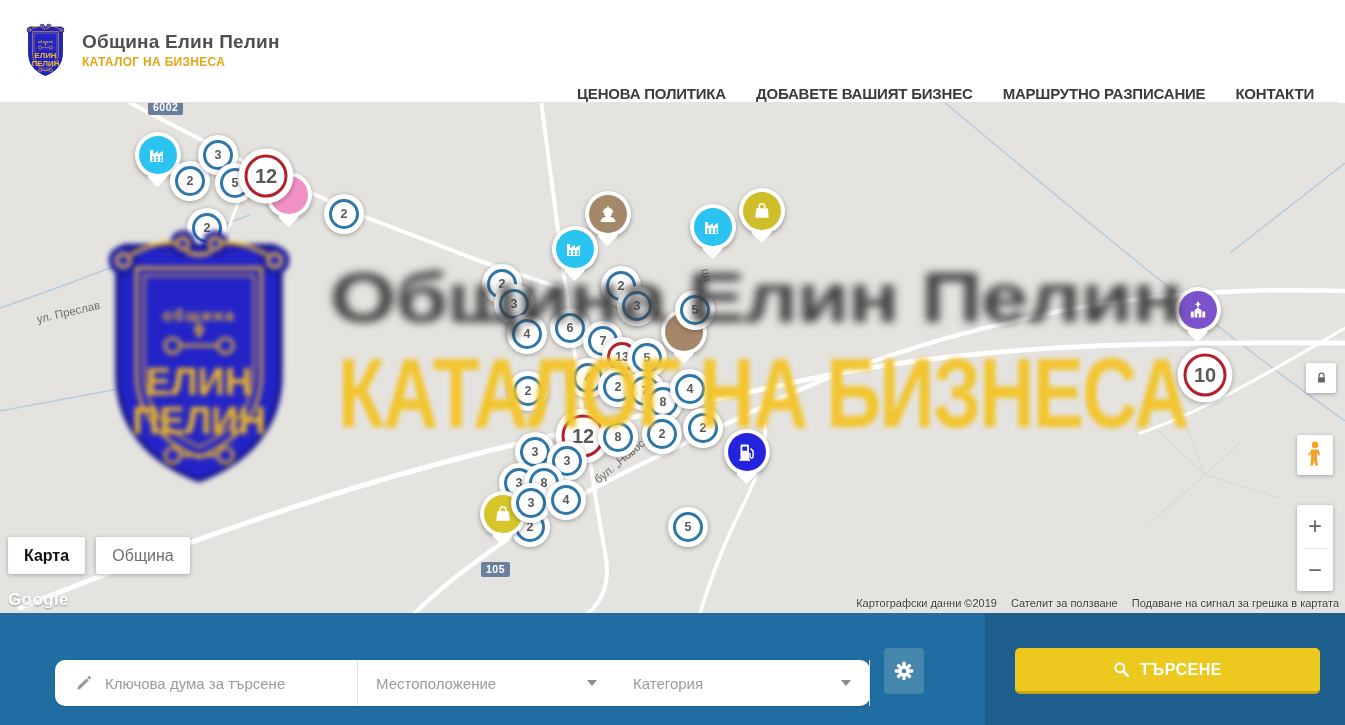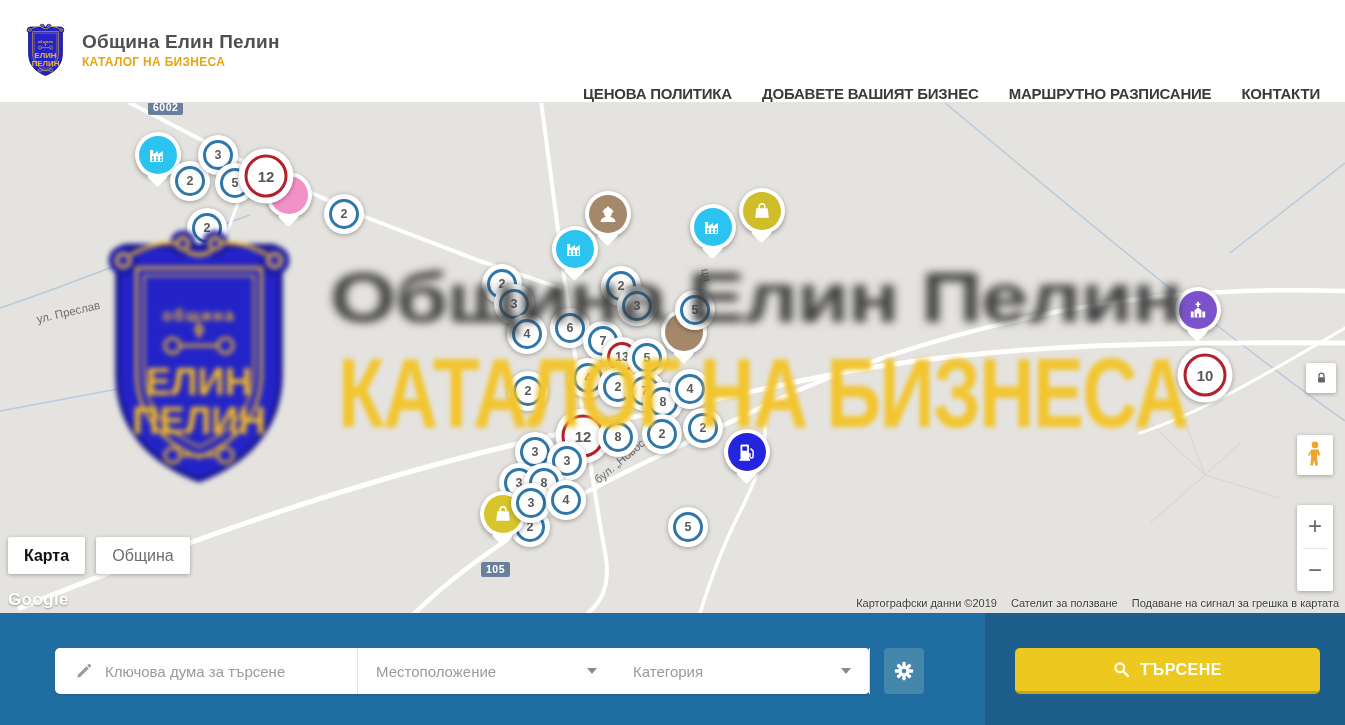--- a/index.html
+++ b/index.html
@@ -1,20 +1,20 @@
 <!DOCTYPE html>
 <html><head>
 <meta charset="utf-8">
 <style>
   * { box-sizing:border-box; margin:0; padding:0; }
   html,body { width:1345px; height:725px; }
   body { position:relative; overflow:hidden; background:#fff; font-family:"Liberation Sans",sans-serif; }
 
   
-  .header { position:absolute; top:0; left:0; right:0; height:103px; background:#fff; border-bottom:1px solid #e4e4e4; z-index:100; }
+  .header { position:absolute; top:0; left:0; right:6px; height:103px; background:#fff; border-bottom:1px solid #e4e4e4; z-index:100; }
   .brand { position:absolute; left:22px; top:20px; display:flex; align-items:center; gap:13px; }
   .brand-emblem { width:47px; height:60px; }
   .brand-title { font-size:19px; font-weight:bold; color:#4f4f4f; letter-spacing:.2px; }
   .brand-sub { font-size:12px; font-weight:bold; color:#e2a712; letter-spacing:.3px; margin-top:2px; }
   .nav { position:absolute; right:25px; top:0; height:100%; display:flex; align-items:flex-end; gap:30px; }
   .nav-item { font-size:15px; font-weight:bold; color:#3b3b3b; letter-spacing:-0.2px; cursor:pointer; white-space:nowrap; }
 
   
   .map { position:absolute; top:103px; left:0; width:1345px; height:510px; background:#e5e3df; overflow:hidden; }
   .roads { position:absolute; inset:0; z-index:1; }
@@ -23,21 +23,21 @@
 
   
   #markers { position:absolute; inset:0; }
   .cluster { position:absolute; transform:translate(-50%,-50%); width:40px; height:40px; background:#fff; border-radius:50%;
              box-shadow:0 1px 5px rgba(0,0,0,.33); display:flex; align-items:center; justify-content:center; cursor:pointer; }
   .cluster .ring { width:30px; height:30px; border:3px solid #2f76a9; border-radius:50%; display:flex; align-items:center; justify-content:center; }
   .cluster .cnt { font-size:12.5px; font-weight:bold; color:#5a5a5a; }
   .cluster.red .ring { border-color:#b3202c; }
   .cluster.big { width:55px; height:55px; }
   .cluster.big .ring { width:43px; height:43px; border-width:3.5px; }
-  .cluster.big .cnt { font-size:15px; }
+  .cluster.big .cnt { font-size:20px; }
   .pin { position:absolute; transform:translate(-50%,-50%); width:46px; height:46px; background:#fff; border-radius:50%;
          box-shadow:0 2px 5px rgba(0,0,0,.35); cursor:pointer; }
   .pin .tail { position:absolute; left:50%; bottom:-6px; width:15px; height:15px; margin-left:-8px; background:#fff;
                transform:rotate(45deg); border-radius:2px; }
   .pin .disc { position:absolute; inset:4px; border-radius:50%; background:var(--pin,#999); display:flex; align-items:center; justify-content:center; }
 
   
   .wm-emblem { position:absolute; left:85px; top:112px; width:228px; height:284px; filter:blur(2.6px); z-index:70; }
   .wm-title { position:absolute; left:330px; top:160px; font-size:70px; line-height:1; font-weight:bold; color:#3d3d3d;
               filter:blur(4px); transform:scaleX(1.22); transform-origin:left top; white-space:nowrap; letter-spacing:-1px; z-index:70; }
@@ -59,21 +59,21 @@
          display:flex; align-items:center; justify-content:center; cursor:pointer; }
   .ctl-lock { left:1306px; top:260px; width:30px; height:30px; }
   .ctl-peg  { left:1297px; top:332px; width:36px; height:40px; }
   .ctl-zoom { left:1297px; top:402px; width:36px; height:86px; flex-direction:column; padding:0; }
   .zoom-btn { width:100%; height:43px; display:flex; align-items:center; justify-content:center; font-size:24px; color:#666; cursor:pointer; }
   .zoom-div { width:24px; height:1px; background:#e6e6e6; }
 
   
   .bar { position:absolute; left:0; top:613px; width:1345px; height:112px; background:#206da1; z-index:100; }
   .bar-right { position:absolute; left:985px; top:0; width:360px; height:112px; background:#1d5e8c; }
-  .search-box { position:absolute; left:55px; top:35px; width:815px; height:46px; background:#fff; border-radius:5px;
+  .search-box { position:absolute; left:55px; top:47px; width:815px; height:46px; background:#fff; border-radius:10px;
                 display:flex; box-shadow:0 1px 2px rgba(0,0,0,.15); }
   .f-key { width:303px; display:flex; align-items:center; gap:12px; padding-left:20px; border-right:1px solid #e2e2e2; }
   .f-key input { border:none; outline:none; font-size:15px; color:#555; width:230px; font-family:inherit; background:transparent; }
   .f-key input::placeholder { color:#9b9b9b; opacity:1; }
   .f-dd { display:flex; align-items:center; justify-content:space-between; padding:0 18px; font-size:15px; color:#9b9b9b; cursor:pointer; }
   .f-cat { width:255px; border-right:1px solid #e2e2e2; }
   .f-loc { width:257px; }
   .caret { width:0; height:0; border-left:5px solid transparent; border-right:5px solid transparent; border-top:6px solid #8b8b8b; }
   .gear-btn { position:absolute; left:884px; top:35px; width:40px; height:46px; background:#4586ad; border-radius:4px;
               display:flex; align-items:center; justify-content:center; cursor:pointer; }

